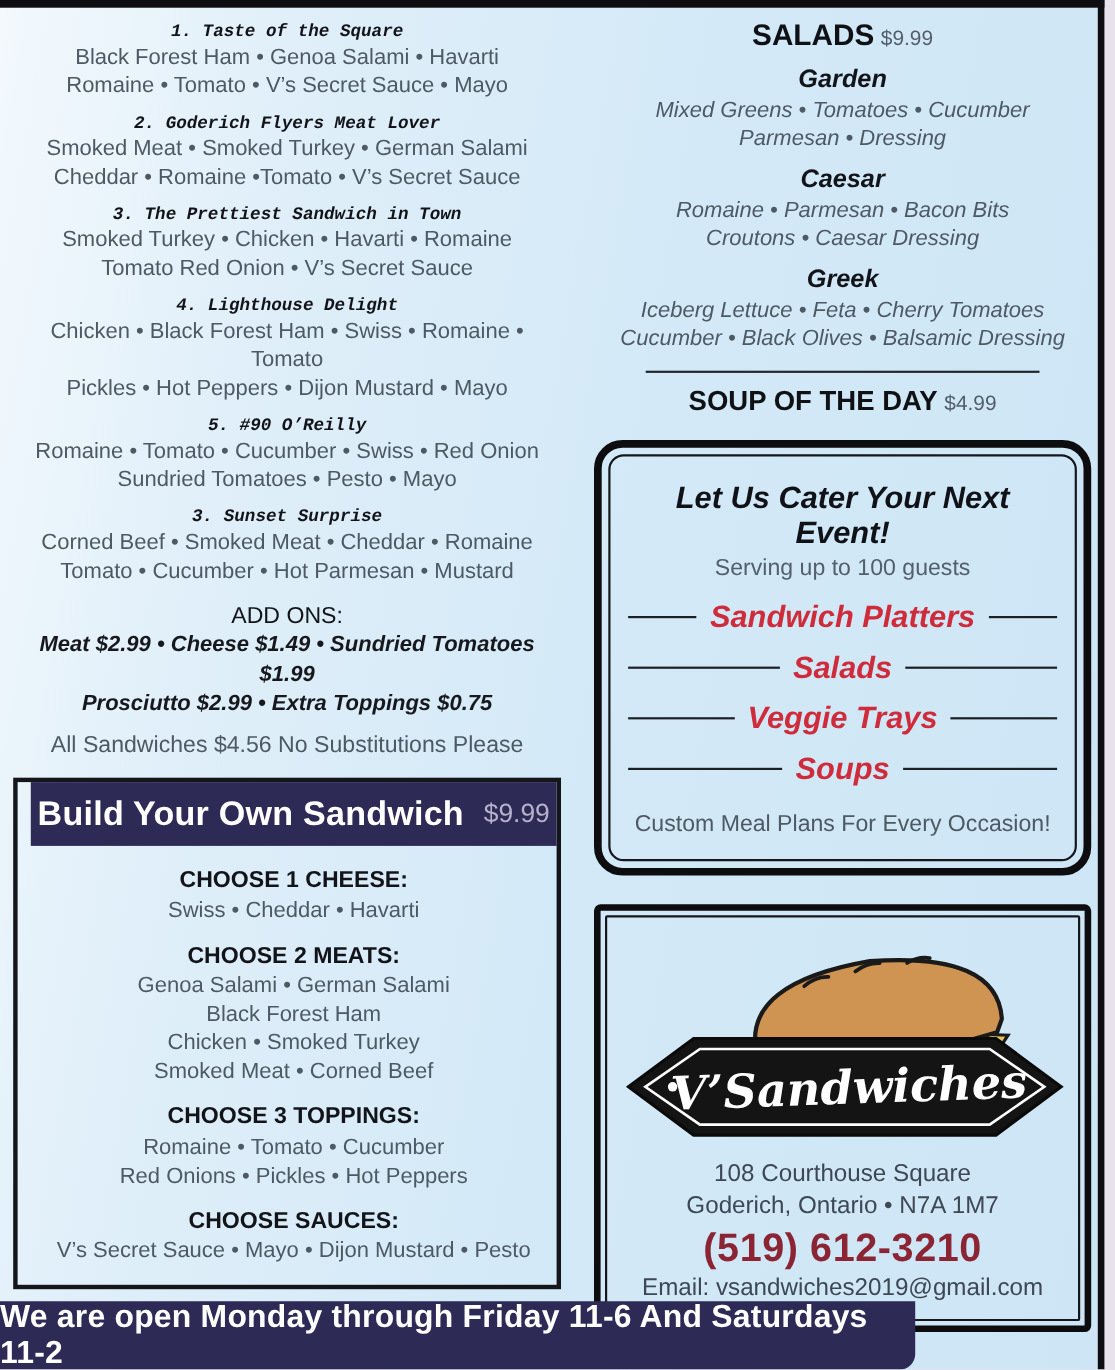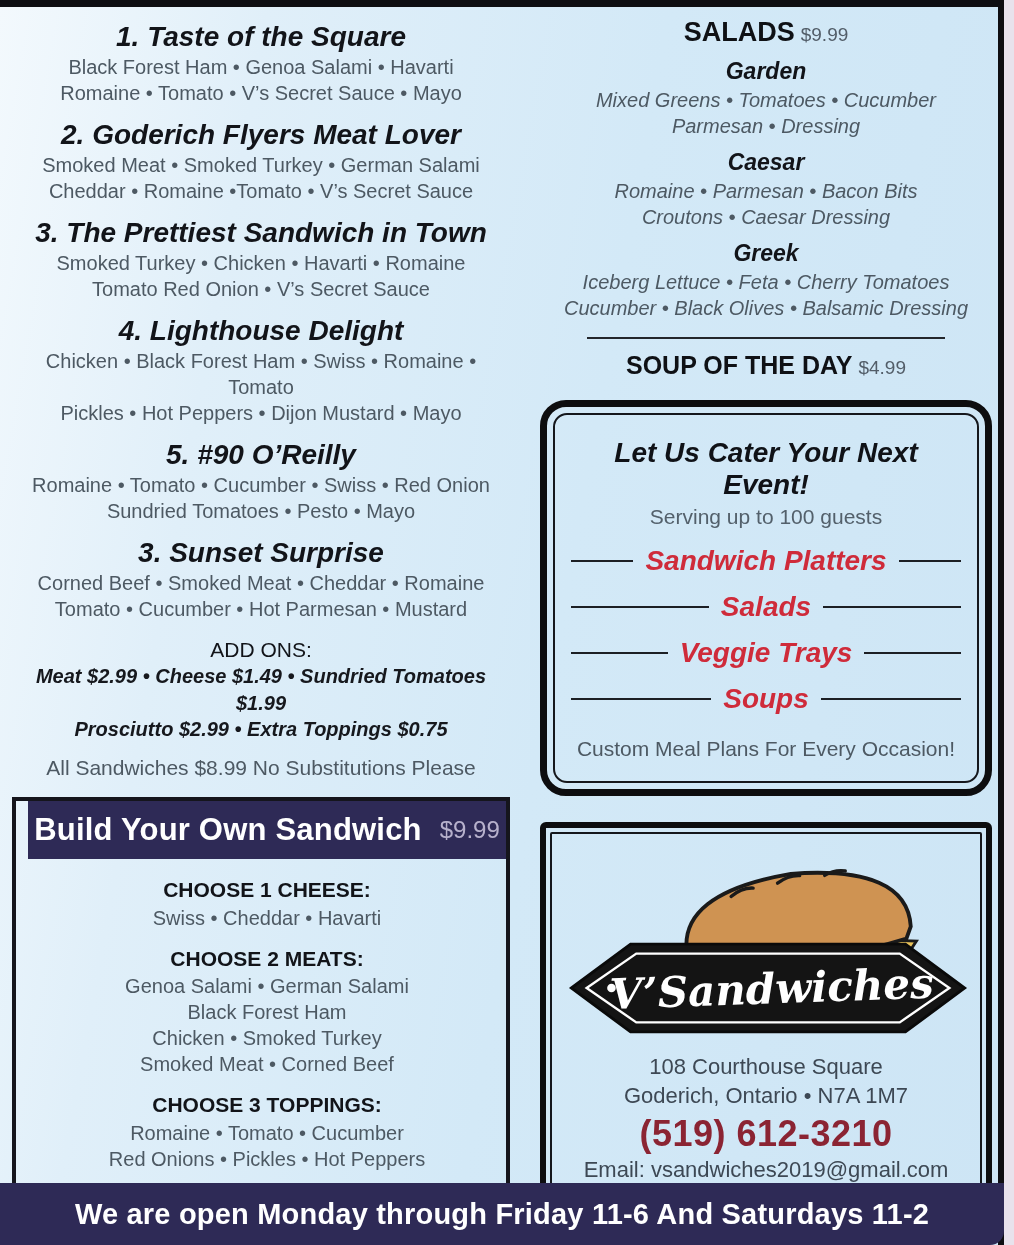--- a/index.html
+++ b/index.html
@@ -12,21 +12,21 @@
   .page{
     position:absolute;left:0;top:0;width:998px;height:1238px;
     border-top:7px solid #0e0e12;border-right:6px solid #0e0e12;
     background:linear-gradient(100deg,#f3f9fd 0%,#e0eff9 22%,#d3e9f7 55%,#cde5f5 100%);
     box-sizing:content-box;
   }
   .col-left{position:absolute;left:12px;top:12px;width:498px;text-align:center;}
   .col-right{position:absolute;left:540px;top:10px;width:452px;text-align:center;}
 
   .sw-section{margin-bottom:11px;}
-  .sw-title{font-size:28px;font-weight:bold;font-style:italic;color:#121419;line-height:1.25;}
+  .sw-title{font-size:16px;font-weight:bold;font-style:italic;color:#121419;line-height:1.25;font-family:Liberation Mono, monospace;}
   .menu-line{font-size:20px;color:#4d5963;line-height:1.3;}
 
   .addons{margin-top:14px;}
   .addons-title{font-size:21px;font-weight:normal;color:#121419;line-height:1.3;}
   .addons-line{font-size:20px;font-weight:bold;font-style:italic;color:#16181d;line-height:1.32;}
   .note-line{margin-top:14px;font-size:21px;color:#4d5963;}
 
   .build-box{
     margin-top:17px;border:4px solid #15151c;text-align:center;background:transparent;padding-left:12px;
   }
@@ -62,21 +62,21 @@
   .logo-box{
     margin:26px auto 0 auto;width:440px;border:6px solid #0d0d0f;border-radius:6px;background:transparent;
   }
   .logo-inner{border:2px solid #15171c;border-radius:2px;margin:4px;padding:6px 6px 16px 6px;}
   .logo-art{width:420px;height:212px;display:block;margin:0 auto;}
   .addr-line{font-size:22px;color:#3d4854;line-height:1.35;}
   .phone{font-size:36px;font-weight:bold;color:#8b2433;letter-spacing:.5px;margin-top:2px;}
   .email{font-size:22px;color:#3d4854;margin-top:2px;}
 
   .footer-bar{
-    position:absolute;left:0;bottom:0;width:1004px;height:62px;background:#2e2a56;
+    position:absolute;left:0;bottom:0;width:832px;height:62px;background:#2e2a56;
     border-radius:0 0 14px 0;display:flex;align-items:center;justify-content:center;
   }
   .footer-text{color:#fff;font-size:29px;font-weight:bold;letter-spacing:.2px;}
 </style>
 </head>
 <body>
 
 <div class="page">
 
   <div class="col-left">
@@ -111,21 +111,21 @@
       <div class="menu-line">Corned Beef • Smoked Meat • Cheddar • Romaine</div>
       <div class="menu-line">Tomato • Cucumber • Hot Parmesan • Mustard</div>
     </div>
 
     <div class="addons">
       <div class="addons-title">ADD ONS:</div>
       <div class="addons-line">Meat $2.99 • Cheese $1.49 • Sundried Tomatoes $1.99</div>
       <div class="addons-line">Prosciutto $2.99 • Extra Toppings $0.75</div>
     </div>
 
-    <div class="note-line">All Sandwiches $8.99 No Substitutions Please</div>
+    <div class="note-line">All Sandwiches $4.56 No Substitutions Please</div>
 
     <div class="build-box">
       <div class="build-header">
         <span class="build-title">Build Your Own Sandwich</span>
         <span class="build-price">$9.99</span>
       </div>
       <div class="build-body">
         <div class="choose-group">
           <div class="choose-heading">CHOOSE 1 CHEESE:</div>
           <div class="menu-line">Swiss • Cheddar • Havarti</div>

